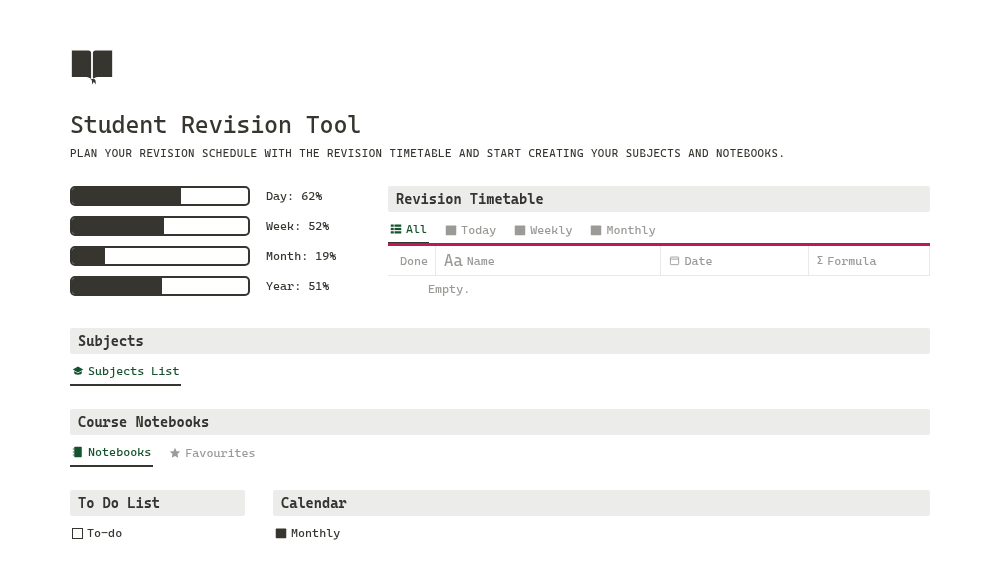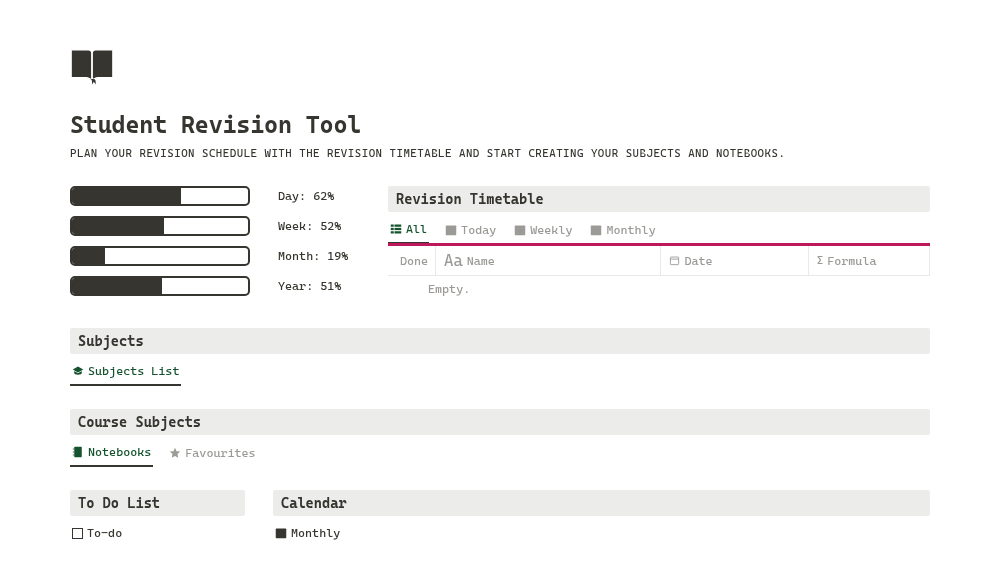--- a/index.html
+++ b/index.html
@@ -14,39 +14,39 @@
     }
     .page {
       padding: 48px 70px 0 70px;
     }
     .book-icon {
       margin-bottom: 22px;
     }
     .book-icon svg { width: 44px; height: 38px; }
     h1.page-title {
       font-size: 24px;
-      font-weight: 700;
+      font-weight: 400;
       letter-spacing: -0.2px;
       margin-bottom: 8px;
     }
     .subtitle {
       font-size: 11px;
       letter-spacing: 0.5px;
       text-transform: uppercase;
       color: #37352f;
       margin-bottom: 26px;
     }
     .two-col {
       display: flex;
       gap: 38px;
       align-items: flex-start;
     }
     .left-col { width: 280px; flex-shrink: 0; }
     .right-col { flex: 1; min-width: 0; }
-    .progress-row { display: flex; align-items: center; gap: 28px; margin-bottom: 10px; }
+    .progress-row { display: flex; align-items: center; gap: 16px; margin-bottom: 10px; }
     .progress-outer {
       width: 180px;
       height: 20px;
       border: 2px solid #37352f;
       border-radius: 5px;
       background: #fff;
       overflow: hidden;
     }
     .progress-inner {
       height: 100%;
@@ -229,21 +229,21 @@
   <div class="tabs">
     <div class="tab active">
       <span class="tab-icon"><svg viewBox="0 0 16 16">
             <path d="M8 2L1 6l7 4 7-4z"></path>
             <path d="M3 8v3c0 1 2 2 5 2s5-1 5-2V8l-5 3z"></path>
           </svg></span>
       <span>Subjects List</span>
     </div>
   </div>
 
-  <div class="section-header">Course Subjects</div>
+  <div class="section-header">Course Notebooks</div>
   <div class="tabs">
     <div class="tab active">
       <span class="tab-icon"><svg viewBox="0 0 16 16">
             <rect x="3" y="1" width="10" height="14" rx="1"></rect>
             <line x1="3" y1="4" x2="1" y2="4" stroke="#37352f"></line>
             <line x1="3" y1="8" x2="1" y2="8" stroke="#37352f"></line>
             <line x1="3" y1="12" x2="1" y2="12" stroke="#37352f"></line>
           </svg></span>
       <span>Notebooks</span>
     </div>

